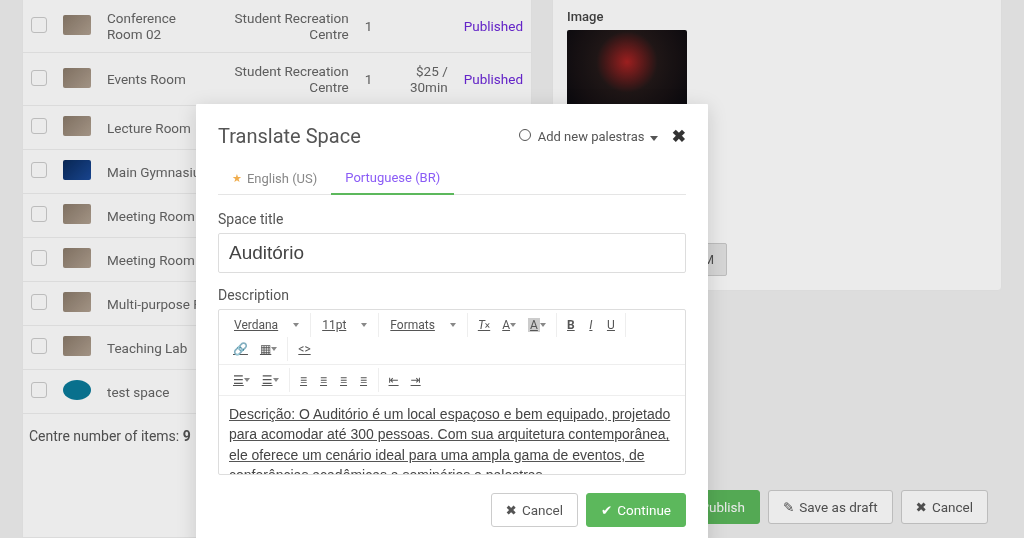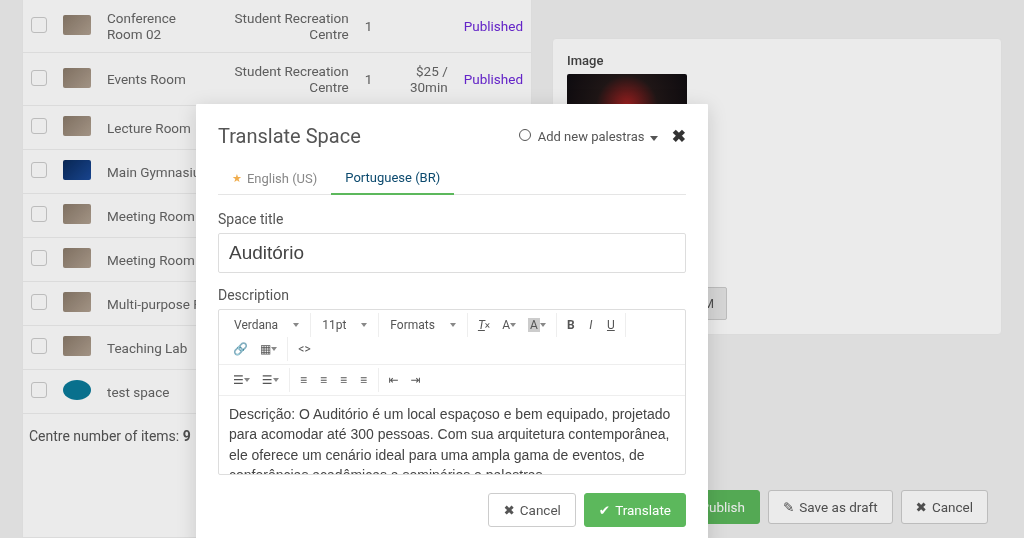--- a/index.html
+++ b/index.html
@@ -2,21 +2,21 @@
 <html><head>
 <meta charset="utf-8">
 <style>
 * { box-sizing: border-box; margin: 0; padding: 0; }
 body { font-family: -apple-system, BlinkMacSystemFont, "Segoe UI", Roboto, sans-serif; font-size: 14px; color: #555; background: #f0f0f0; width: 1024px; height: 538px; overflow: hidden; position: relative; }
 
 .backdrop { position: absolute; inset: 0; background: rgba(0,0,0,0.08); }
 
 .bg { position: absolute; inset: 0; display: flex; padding: 0 22px; }
 .left-panel { width: 510px; background: #fff; border: 1px solid #eee; border-top: none; }
-.right-panel { flex: 1; margin-left: 20px; margin-top: 44px; }
+.right-panel { flex: 1; margin-left: 20px; }
 
 table { width: 100%; border-collapse: collapse; }
 table tr { border-bottom: 1px solid #eee; }
 table td { padding: 10px 8px; vertical-align: middle; color: #666; font-size: 13.5px; }
 .cb { width: 16px; height: 16px; border: 1px solid #ccc; border-radius: 3px; display: inline-block; }
 .thumb { width: 28px; height: 20px; display: inline-block; background: linear-gradient(135deg,#8a7a6a,#b0a090); border-radius: 2px; }
 .thumb.blue { background: linear-gradient(135deg,#0a2a5a,#1a4a9a); }
 .thumb.teal { background: #0a7a9a; border-radius: 50%; }
 .published { color: #6d28d9; text-align: right; }
 .center { text-align: right; }
@@ -40,27 +40,27 @@
 .modal { position: absolute; left: 196px; top: 104px; width: 512px; background: #fff; border-radius: 1px; box-shadow: 0 4px 20px rgba(0,0,0,0.15); padding: 20px 22px; }
 .modal-head { display: flex; justify-content: space-between; align-items: center; margin-bottom: 14px; }
 .modal-title { font-size: 20px; color: #555; font-weight: 400; }
 .modal-head-right { display: flex; align-items: center; gap: 14px; color: #555; font-size: 13px; }
 .close-x { font-size: 17px; color: #333; cursor: pointer; font-weight: bold; }
 .globe { display: inline-block; width: 12px; height: 12px; border: 1.5px solid #555; border-radius: 50%; position: relative; }
 .caret-d { display:inline-block; width:0; height:0; border-left:4px solid transparent; border-right:4px solid transparent; border-top:5px solid #555; margin-left:2px; }
 
 .tabs { display: flex; border-bottom: 1px solid #e5e5e5; margin-bottom: 16px; }
 .tab { padding: 8px 14px; font-size: 13px; color: #888; cursor: pointer; display:flex; align-items:center; gap:5px; }
-.tab.active { color: #0c4a6e; border-bottom: 2px solid #5cb85c; margin-bottom: -1px; align-items: flex-end; }
+.tab.active { color: #8b5cf6; border-bottom: 2px solid #5cb85c; margin-bottom: -1px; align-items: flex-end; }
 .star { color: #f0ad4e; font-size: 11px; }
 
 .field-label { font-size: 14px; color: #555; margin-bottom: 6px; display: block; }
 .text-input { width: 100%; border: 1px solid #ddd; padding: 8px 10px; border-radius: 2px; font-size: 19px; color: #444; margin-bottom: 14px; }
 
-.editor { border: 1px solid #ddd; border-radius: 2px; }
+.editor { border: 1px solid #ddd; border-radius: 2px; text-decoration: underline; }
 .toolbar-row { display: flex; border-bottom: 1px solid #eee; padding: 3px 4px; flex-wrap: wrap; align-items:center; }
 .tool-group { display: flex; border-right: 1px solid #eee; padding: 2px 5px; gap:2px; align-items:center; }
 .tool-group:last-child { border-right: none; }
 .tool-btn { padding: 3px 5px; font-size: 12px; color: #555; cursor: pointer; min-width: 18px; text-align: center; display:inline-flex; align-items:center; justify-content:center; }
 .tool-sel { padding: 3px 6px; font-size: 12px; color: #555; display: flex; align-items: center; gap: 15px; }
 .tool-caret { width:0; height:0; border-left:3px solid transparent; border-right:3px solid transparent; border-top:4px solid #888; }
 
 .editor-body { padding: 8px 10px; font-size: 14px; line-height: 1.45; color: #444; height: 78px; overflow-y: scroll; font-family: Verdana, sans-serif; }
 .editor-body p { margin-bottom: 10px; }
 
@@ -248,15 +248,15 @@
       </div>
     </div>
     <div class="editor-body">
       <p>Descrição: O Auditório é um local espaçoso e bem equipado, projetado para acomodar até 300 pessoas. Com sua arquitetura contemporânea, ele oferece um cenário ideal para uma ampla gama de eventos, de conferências acadêmicas a seminários e palestras.</p>
 
     </div>
   </div>
 
   <div class="modal-actions">
     <span class="btn">✖ <span>Cancel</span></span>
-    <span class="btn green">✔ <span>Translate</span></span>
+    <span class="btn green">✔ <span>Continue</span></span>
   </div>
 </div>
 
 </body></html>

